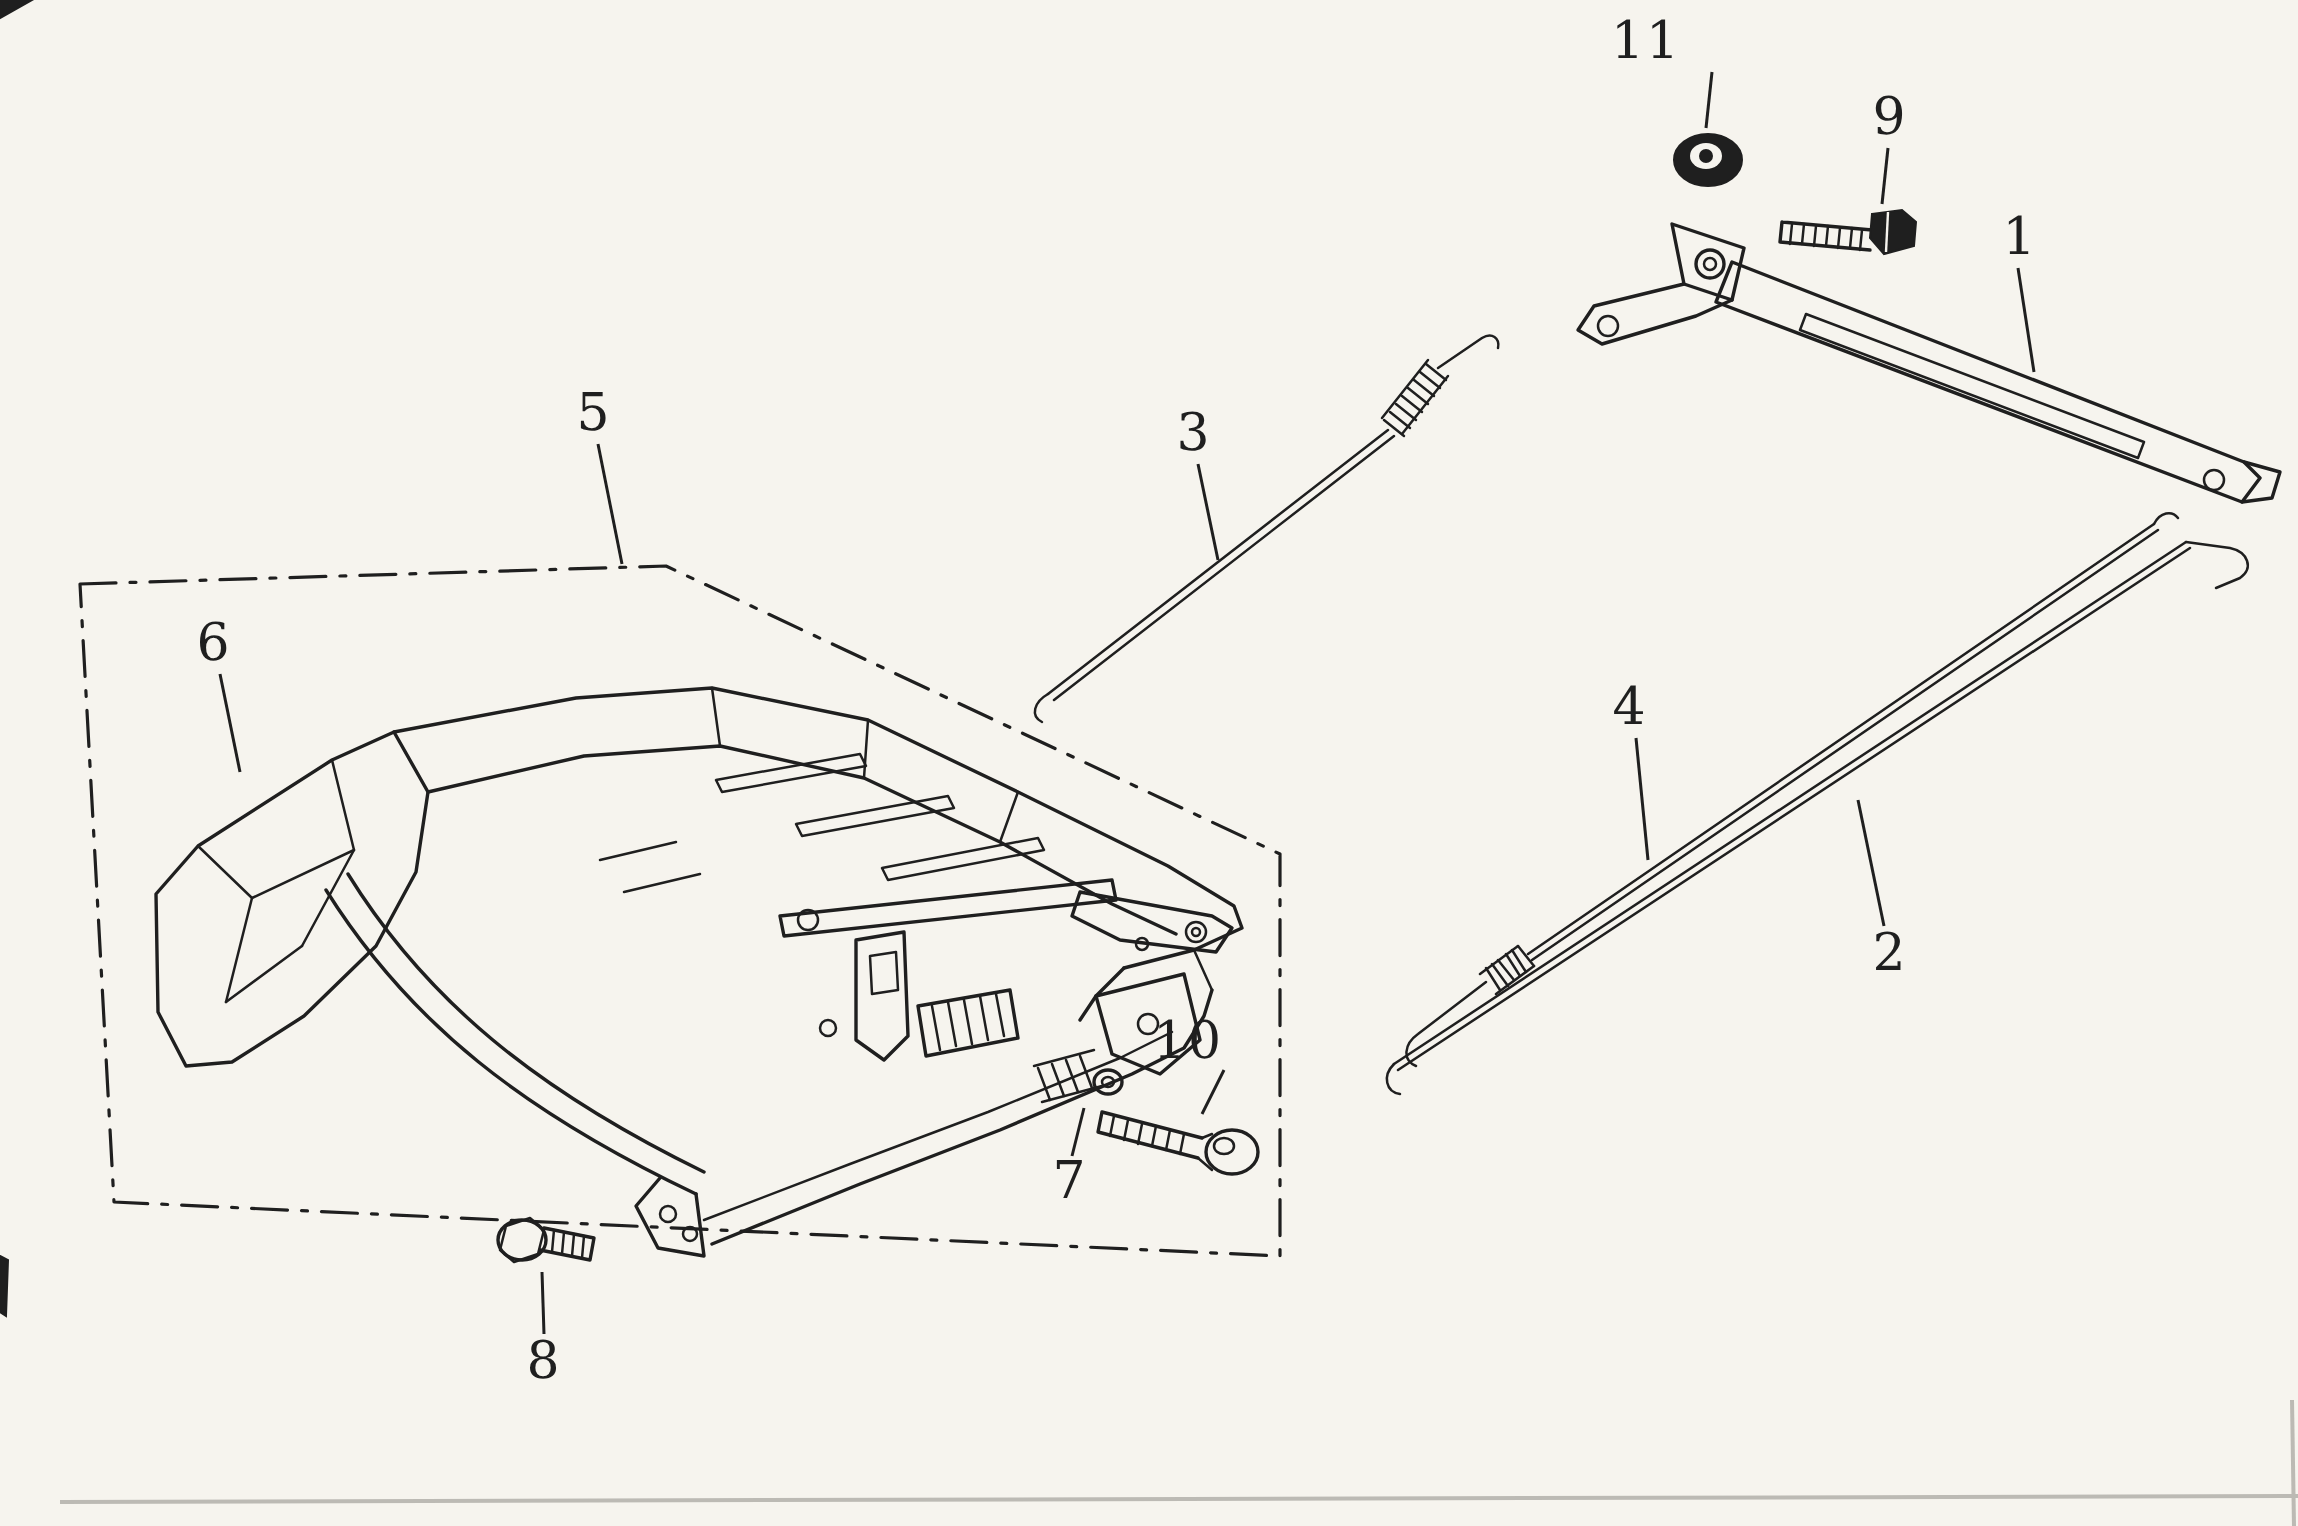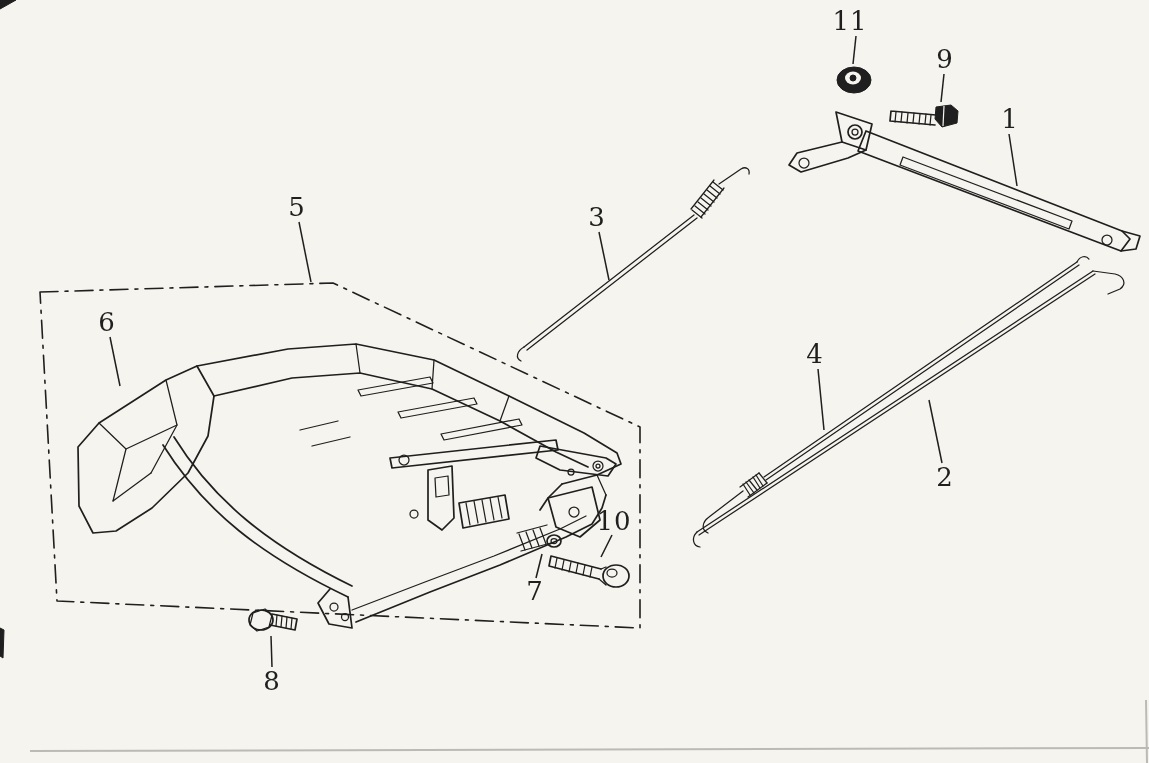--- a/index.html
+++ b/index.html
@@ -180,16 +180,16 @@
   <div>
     <div class="callout" style="left: 1010px; top: 119px;">1</div>
     <div class="callout" style="left: 945px; top: 477px;">2</div>
     <div class="callout" style="left: 597px; top: 217px;">3</div>
     <div class="callout" style="left: 815px; top: 354px;">4</div>
     <div class="callout" style="left: 297px; top: 207px;">5</div>
     <div class="callout" style="left: 107px; top: 322px;">6</div>
     <div class="callout" style="left: 535px; top: 591px;">7</div>
     <div class="callout" style="left: 272px; top: 681px;">8</div>
     <div class="callout" style="left: 945px; top: 59px;">9</div>
-    <div class="callout" style="left: 614px; top: 521px;">10</div>
-    <div class="callout" style="left: 850px; top: 21px;">11</div>
+    <div class="callout" style="left: 594px; top: 521px;">10</div>
+    <div class="callout" style="left: 823px; top: 21px;">11</div>
   </div>
 </div>
 
 </body></html>

